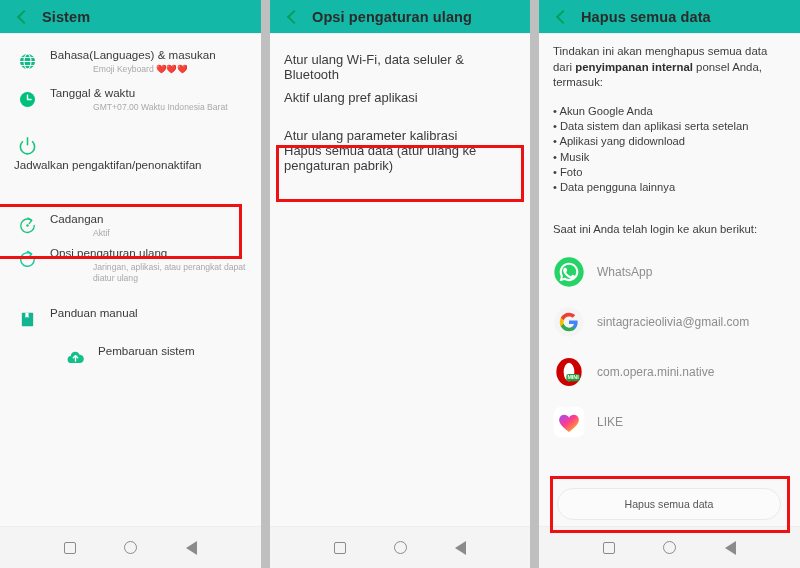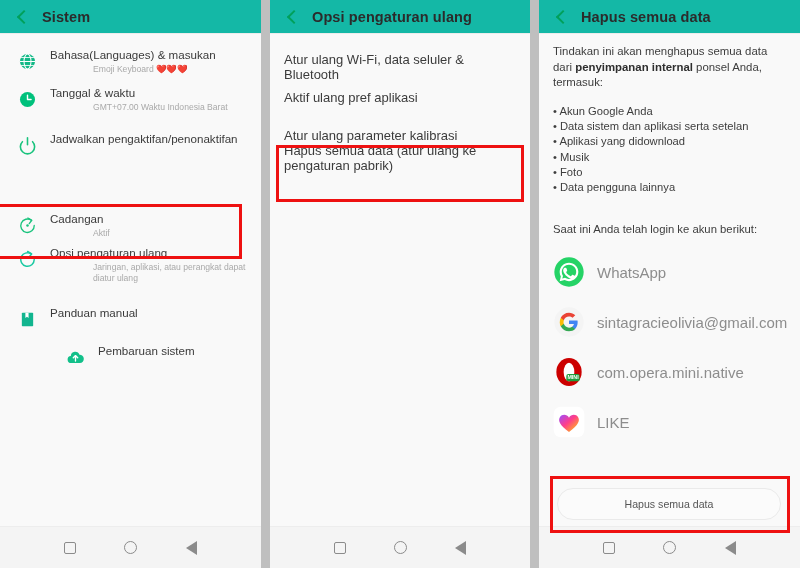--- a/index.html
+++ b/index.html
@@ -131,21 +131,21 @@
   .acct-head {
     position: absolute; left: 14px; right: 10px;
     font-size: 11.3px; color: #3d3d3d;
   }
   .acct {
     position: absolute; left: 14px;
     display: flex; align-items: center;
     width: 230px;
   }
   .acct-ic { flex: 0 0 32px; width: 32px; height: 32px; margin-right: 12px; }
-  .acct-lbl { font-size: 15px; color: #8d8d8d; }
+  .acct-lbl { font-size: 12px; color: #8d8d8d; }
 
   .wipe-btn {
     position: absolute;
     left: 18px; width: 224px; height: 32px;
     border: 1px solid #eaeaea;
     border-radius: 16px;
     background: #fbfbfb;
     display: flex; align-items: center; justify-content: center;
     font-size: 10.6px;
     color: #555;
@@ -222,21 +222,21 @@
             <circle cx="12" cy="12" r="9.5" fill="#00c17c"></circle>
             <path d="M12 6.5 V12 H16.5" fill="none" stroke="#ffffff" stroke-width="1.8" stroke-linecap="round" stroke-linejoin="round"></path>
           </svg>
         </div>
         <div class="row-txt">
           <div class="row-title">Tanggal &amp; waktu</div>
           <div class="row-sub">GMT+07.00 Waktu Indonesia Barat</div>
         </div>
       </div>
 
-      <div class="row p1row" style="top:98px;">
+      <div class="row p1row" style="top:98px;flex-direction:column;">
         <div class="row-icon">
           <svg width="19" height="19" viewBox="0 0 24 24">
             <path d="M5.6 7.2 A9 9 0 1 0 18.4 7.2" fill="none" stroke="#19c37d" stroke-width="2" stroke-linecap="round"></path>
             <line x1="12" y1="2.2" x2="12" y2="11" stroke="#19c37d" stroke-width="2" stroke-linecap="round"></line>
           </svg>
         </div>
         <div class="row-txt">
           <div class="row-title">Jadwalkan pengaktifan/penonaktifan</div>
         </div>
       </div>

